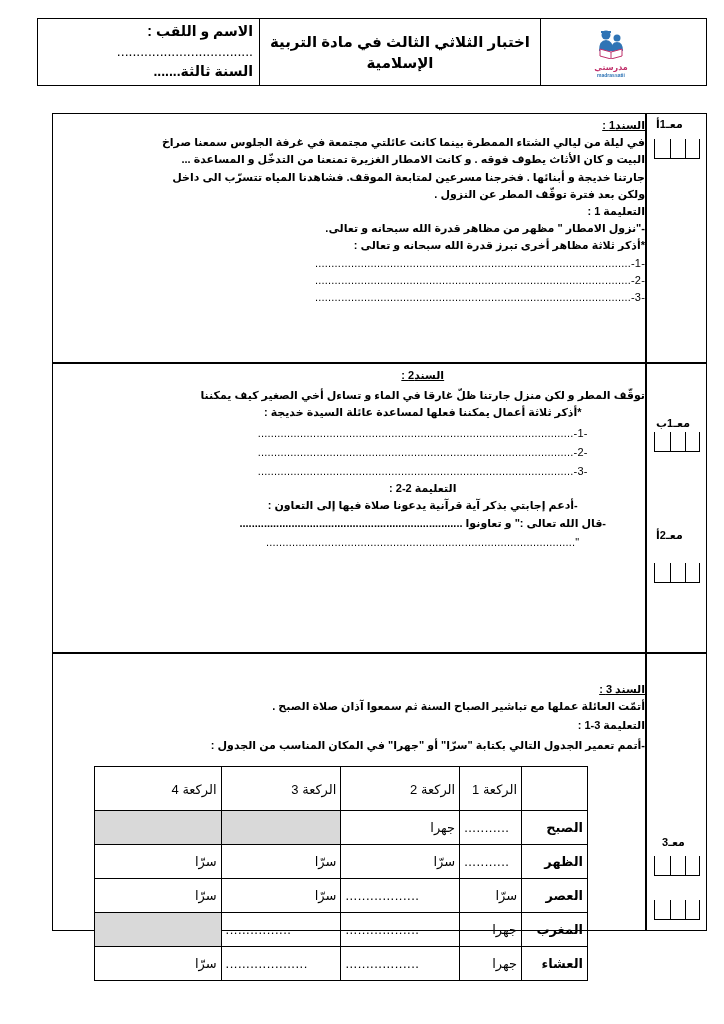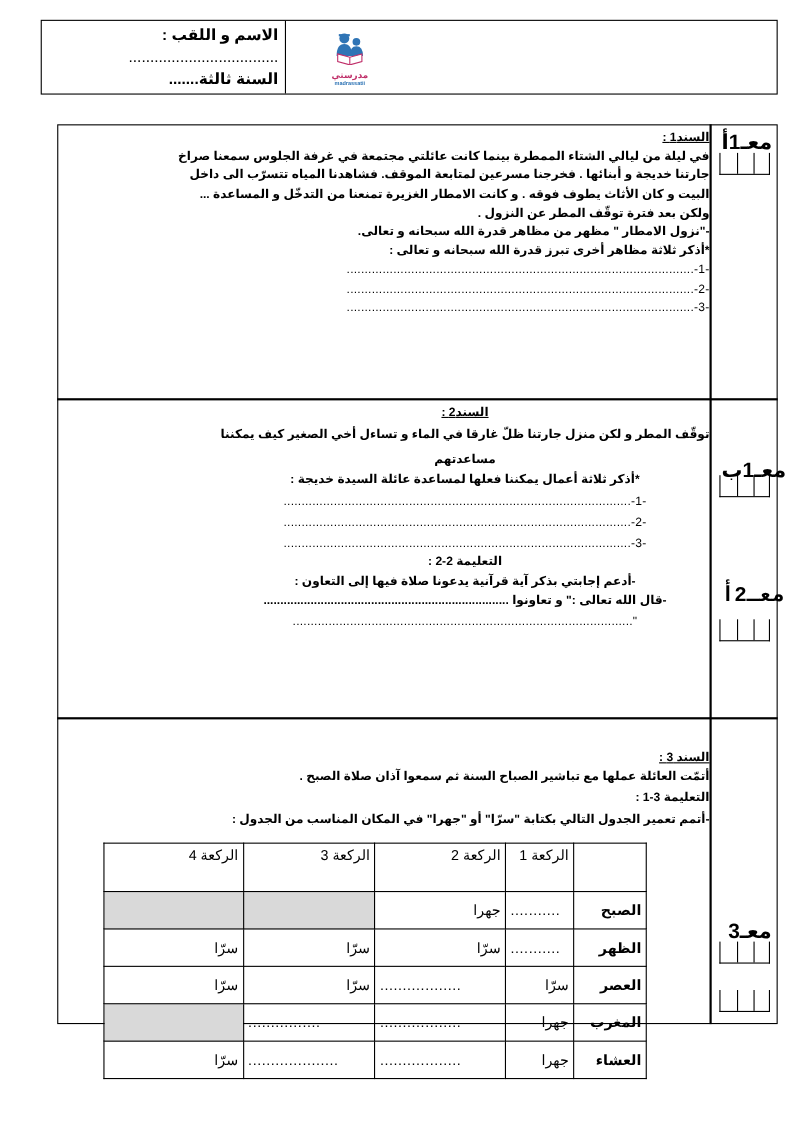--- a/index.html
+++ b/index.html
@@ -13,43 +13,49 @@
     #hdr-logo { flex: 1; position: relative; }
     .hdr-line { position: absolute; right: 6px; font-weight: bold; font-size: 14px; direction: rtl; white-space: nowrap; }
     
     #frame { left: 52px; top: 113px; width: 655px; height: 818px; border: 1.5px solid #000; }
     #crit-col { left: 645px; top: 113px; width: 1.5px; height: 818px; background: #000; }
     .hsep { left: 52px; width: 655px; height: 1.5px; background: #000; }
     .sec { position: absolute; right: 79px; direction: rtl; text-align: right; font-size: 11px; line-height: 17.2px; font-weight: bold; }
     .sec p { white-space: nowrap; }
     .sec-title { text-decoration: underline; font-weight: bold; }
     .ans { font-weight: normal; letter-spacing: 0.2px; }
-    .crit-label { position: absolute; font-weight: bold; font-size: 19px; direction: rtl; white-space: nowrap; }
+    .crit-label { position: absolute; font-weight: bold; font-size: 11px; direction: rtl; white-space: nowrap; }
     .score-box { position: absolute; width: 46px; height: 20px; border-left: 1px solid #000; border-right: 1px solid #000; border-bottom: 1px solid #000; }
     .score-box::before, .score-box::after { content: ""; position: absolute; top: 0; width: 1px; height: 100%; background: #000; }
     .score-box::before { left: 15px; }
     .score-box::after { left: 30px; }
     
     #prayer-table { position: absolute; left: 94px; top: 766px; width: 494px; border-collapse: collapse; direction: rtl; font-size: 13px; }
     #prayer-table td { border: 1px solid #000; height: 34px; padding: 0 4px; text-align: right; vertical-align: middle; white-space: nowrap; }
-    #prayer-table tr.head td { height: 44px; vertical-align: top; padding-top: 1px; line-height: 19px; }
+    #prayer-table tr.head td { height: 44px; vertical-align: top; padding-top: 13px; line-height: 19px; }
     #prayer-table td.shade { background: #d9d9d9; }
     #prayer-table td.pname { font-weight: bold; }
     #prayer-table td.dots { letter-spacing: 0.5px; }
     
-    .logo-wrap { position: absolute; left: 38px; top: 10px; width: 40px; height: 46px; }
+    .logo-wrap { position: absolute; left: 50px; top: 10px; width: 40px; height: 46px; }
   </style>
 </head>
 <body>
 
 <div id="header" class="abs">
   <div id="hdr-name">
     <span class="hdr-line" style="top:4px;">الاسم و اللقب :</span>
     <span class="hdr-line" style="top:24px; font-weight:normal;">...................................</span>
     <span class="hdr-line" style="top:44px;">السنة ثالثة.......</span>
+  </div>
+  <div id="hdr-title">
+    <div>
+      <div>اختبار الثلاثي الثالث في مادة التربية</div>
+      <div>الإسلامية</div>
+    </div>
   </div>
   <div id="hdr-logo">
     <div class="logo-wrap">
       <svg width="40" height="30" viewBox="0 0 40 30">
         <circle cx="15" cy="6" r="4.5" fill="#2f74b5"></circle>
         <circle cx="26" cy="9" r="3.5" fill="#2f74b5"></circle>
         <rect x="10" y="2" width="10" height="2" fill="#2f74b5"></rect>
         <path d="M8 22 Q8 11 15 11 Q22 11 22 22 Z" fill="#2f74b5"></path>
         <path d="M20 22 Q20 13 26 13 Q32 13 32 22 Z" fill="#2f74b5"></path>
         <path d="M9 20 L20 23 L31 20 L31 27 L20 30 L9 27 Z" fill="#ffffff" stroke="#c0306a" stroke-width="1"></path>
@@ -65,44 +71,44 @@
 <div id="crit-col" class="abs"></div>
 <div class="abs hsep" style="top:362px;"></div>
 <div class="abs hsep" style="top:652px;"></div>
 
 <span class="crit-label" style="left:656px; top:118px;">معـ1أ</span>
 <div class="score-box" style="left:654px; top:139px;"></div>
 
 <span class="crit-label" style="left:656px; top:417px;">معـ1ب</span>
 <div class="score-box" style="left:654px; top:432px;"></div>
 
-<span class="crit-label" style="left:656px; top:529px;font-family:Liberation Mono, monospace;">معـ2أ</span>
+<span class="crit-label" style="left:656px; top:529px;">معـ2أ</span>
 <div class="score-box" style="left:654px; top:563px;"></div>
 
 <span class="crit-label" style="left:662px; top:836px;">معـ3</span>
 <div class="score-box" style="left:654px; top:856px;"></div>
 <div class="score-box" style="left:654px; top:900px;"></div>
 
 <div class="sec" style="top:117px;">
   <p><span class="sec-title">السند1 :</span></p>
   <p>في ليلة من ليالي الشتاء الممطرة بينما كانت عائلتي مجتمعة في غرفة الجلوس سمعنا صراخ</p>
+  <p>البيت و كان الأثاث يطوف فوقه . و كانت الامطار الغزيرة تمنعنا من التدخّل و المساعدة ...</p>
   <p>جارتنا خديجة و أبنائها . فخرجنا مسرعين لمتابعة الموقف. فشاهدنا المياه تتسرّب الى داخل</p>
-  <p>البيت و كان الأثاث يطوف فوقه . و كانت الامطار الغزيرة تمنعنا من التدخّل و المساعدة ...</p>
   <p>ولكن بعد فترة  توقّف المطر عن النزول .</p>
+  <p>التعليمة 1 :</p>
   <p>-"نزول الامطار " مظهر من مظاهر قدرة الله سبحانه و تعالى.</p>
   <p>*أذكر ثلاثة مظاهر أخرى تبرز قدرة الله سبحانه و تعالى :</p>
   <p class="ans">-1-.................................................................................................</p>
   <p class="ans">-2-.................................................................................................</p>
   <p class="ans">-3-.................................................................................................</p>
 </div>
 
 <div class="sec" style="top:367px;text-align:center;">
   <p><span class="sec-title">السند2 :</span></p>
   <p style="margin-top:3px;">توقّف المطر و لكن منزل جارتنا ظلّ غارقا في الماء  و تساءل أخي الصغير كيف يمكننا</p>
-  <p style="margin-top:6px;">مساعدتهم</p>
   <p>*أذكر ثلاثة أعمال يمكننا فعلها لمساعدة عائلة السيدة خديجة :</p>
   <p class="ans" style="margin-top:3px;">-1-.................................................................................................</p>
   <p class="ans" style="margin-top:2px;">-2-.................................................................................................</p>
   <p class="ans" style="margin-top:2px;">-3-.................................................................................................</p>
   <p>التعليمة 2-2 :</p>
   <p>-أدعم إجابتي بذكر آية قرآنية يدعونا صلاة فيها إلى التعاون :</p>
   <p>-قال الله تعالى :" و تعاونوا .........................................................................</p>
   <p class="ans" style="margin-top:2px;">"...............................................................................................</p>
 </div>
 

